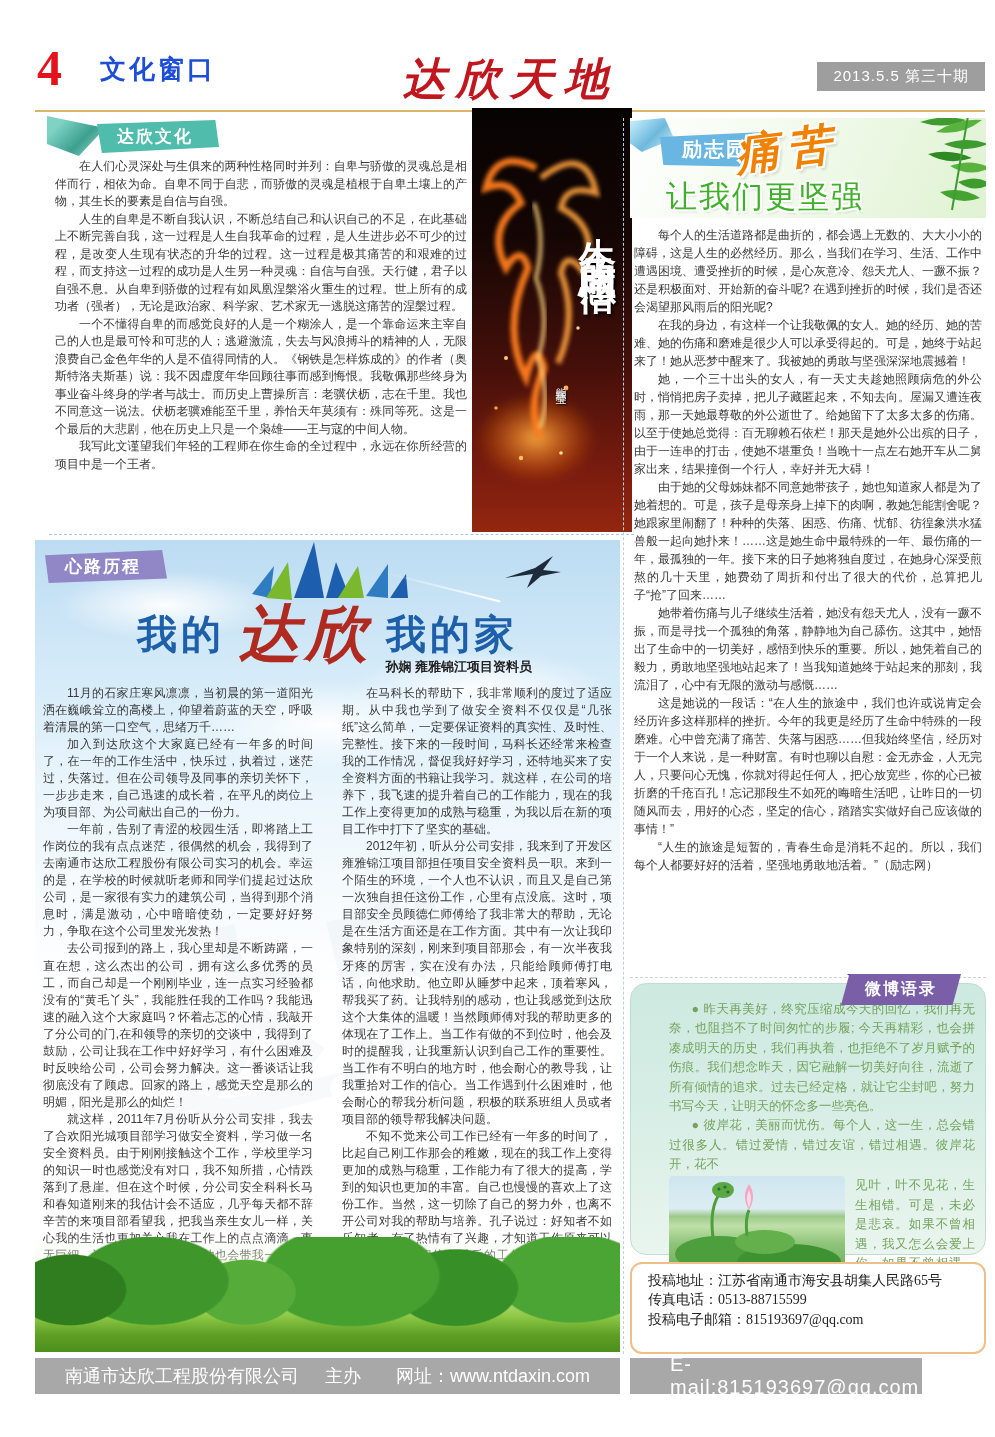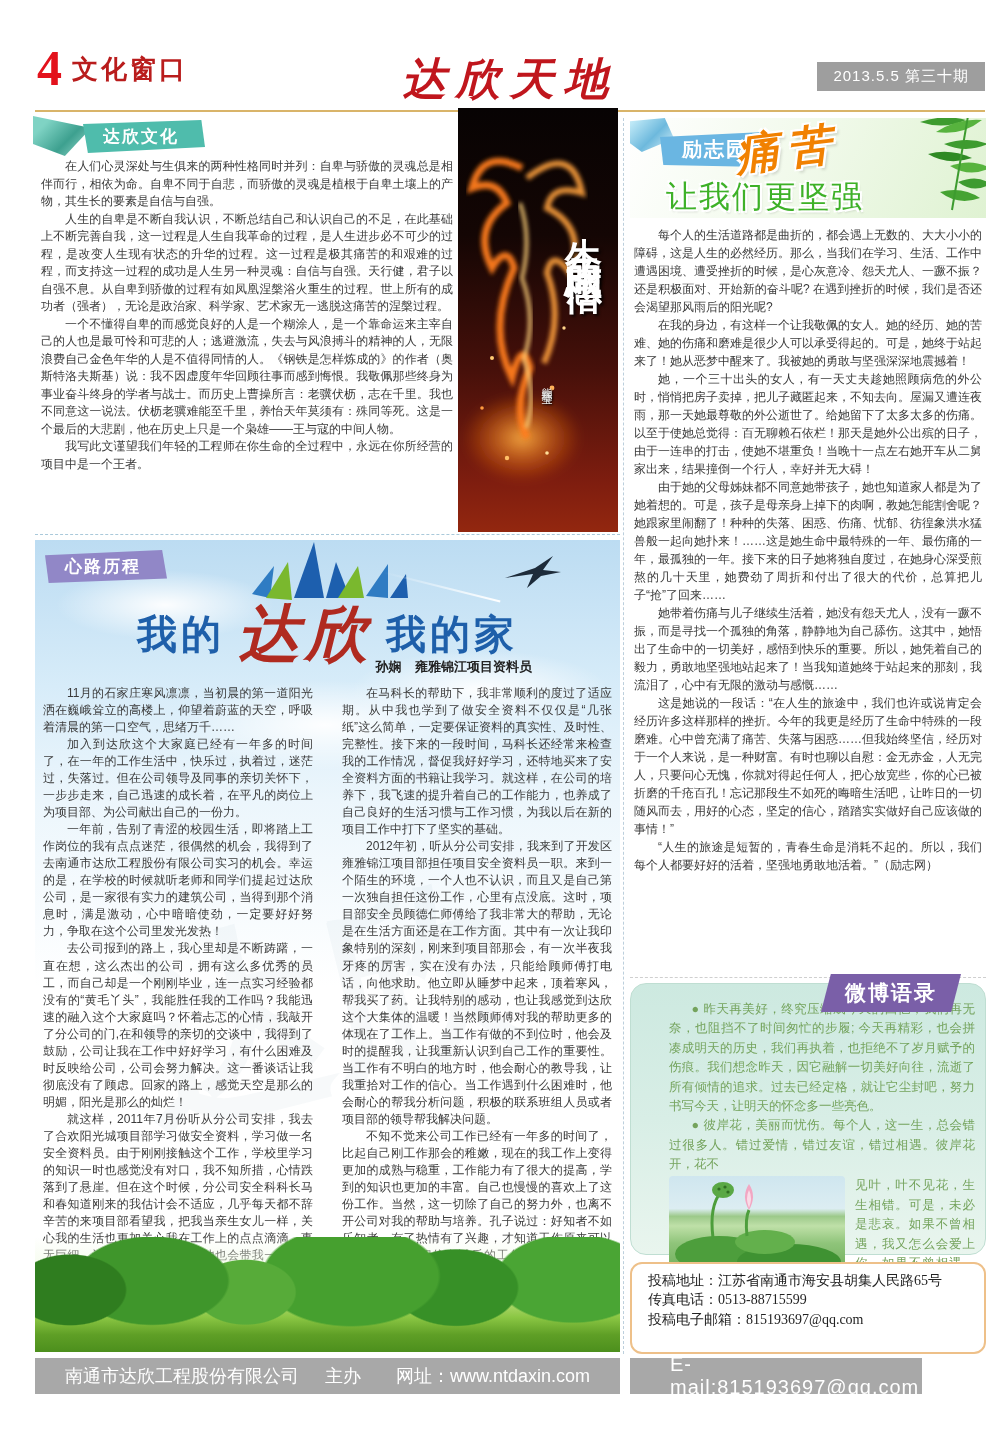--- a/index.html
+++ b/index.html
@@ -4,36 +4,36 @@
 <style>
   * { margin:0; padding:0; box-sizing:border-box; }
   html,body { background:#e9e9e9; }
   body { font-family:"Liberation Sans", sans-serif; }
   .page { position:relative; width:995px; height:1437px; background:#fff; margin:0 auto; overflow:hidden; }
 
   
   .header { position:absolute; left:35px; right:10px; top:38px; height:74px; border-bottom:2px solid #d9b469; }
   .h-left { position:absolute; left:2px; top:8px; display:flex; align-items:flex-end; gap:10px; }
   .pagenum { font-family:"Liberation Serif", serif; font-weight:bold; font-size:50px; line-height:0.9; color:#e3121c; }
-  .secname { font-family:"Liberation Serif", serif; font-weight:bold; font-size:26px; color:#b91c1c; letter-spacing:3px; padding-bottom:4px; }
+  .secname { font-family:"Liberation Serif", serif; font-weight:bold; font-size:26px; color:#1d4ed8; letter-spacing:3px; padding-bottom:4px;margin-left:28px; }
   .masthead { position:absolute; left:0; right:0; top:12px; text-align:center;
     font-family:"Liberation Serif", serif; font-style:italic; font-weight:bold;
     font-size:44px; color:#c0161d; letter-spacing:10px; }
   .issue { position:absolute; right:0; top:24px; background:#9e9e9e; color:#fff; font-size:15px; padding:5px 16px; letter-spacing:1px; }
 
   
   .ribbon { position:relative; display:inline-block; color:#fff; font-size:17px; font-weight:bold;
     letter-spacing:2px; padding:5px 26px 5px 20px; }
   .ribbon.teal { background:#4fbcac; clip-path:polygon(0 12%, 97% 0, 100% 82%, 4% 100%); }
   .ribbon.teal::before { content:""; position:absolute; }
   .ribbon.purple { background:#9187c7; clip-path:polygon(0 16%, 96% 0, 100% 86%, 3% 100%); }
   .ribbon.blue { background:#6ab6e2; clip-path:polygon(0 14%, 97% 0, 93% 100%, 3% 94%); }
 
   
-  .sec-culture { position:absolute; left:35px; top:118px; width:585px; height:417px; border-bottom:1px dashed #aac9da; }
+  .sec-culture { position:absolute; left:49px; top:118px; width:585px; height:417px; border-bottom:1px dashed #aac9da; }
   .culture-deco { position:absolute; left:-2px; top:-2px; width:58px; height:40px;
     background:linear-gradient(135deg,#7fd3c4 20%,#3da08f 60%,#9fe0d4 100%);
     clip-path:polygon(0 0, 100% 30%, 55% 100%, 0 70%); }
   .culture-ribbon { position:absolute; left:48px; top:2px; }
   .culture-text { position:absolute; left:6px; top:40px; width:412px; height:372px; overflow:hidden; }
   .body-text p { font-size:12px; line-height:1.46; color:#3a3a3a; text-align:justify; text-indent:2em; }
 
   
   .poster { position:absolute; right:2px; top:-10px; width:160px; height:424px; overflow:hidden;
     background:linear-gradient(180deg,#070303 0%,#140604 30%,#47100a 62%,#7e1d0f 88%,#93270f 100%); }
@@ -52,21 +52,21 @@
   .journey-head { position:absolute; left:0; top:0; width:100%; height:120px; }
   .daxin-logo { position:absolute; left:195px; top:0px; }
   .plane { position:absolute; right:55px; top:14px; }
   .contrail { position:absolute; right:118px; top:46px; width:120px; height:2px;
     background:linear-gradient(90deg, rgba(255,255,255,0), #fff); transform:rotate(14deg); }
   .journey-title { position:absolute; left:0; right:0; top:52px; text-align:center; white-space:nowrap; }
   .jt-side { font-size:40px; font-weight:bold; color:#1e5faa; font-family:"Liberation Sans", sans-serif; vertical-align:middle; letter-spacing:4px; }
   .jt-brand { font-family:"Liberation Serif", serif; font-style:italic; font-weight:bold; font-size:62px;
     color:#b02a20; vertical-align:middle; letter-spacing:6px; padding:0 8px; }
   .journey-byline { position:absolute; right:88px; top:118px; font-size:13px; color:#222; font-weight:bold; }
-  .journey-byline .role { margin-left:10px; }
+  .journey-byline .role { }
   .journey-cols { position:absolute; left:8px; top:145px; width:569px; height:605px; display:flex; gap:29px; overflow:hidden; }
   .jcol { flex:1; overflow:hidden; }
   .jcol p { font-size:12px; line-height:1.42; color:#3a3a3a; text-align:justify; text-indent:2em; }
   .grass { position:absolute; left:0; bottom:0; width:100%; height:115px;
     background:
       radial-gradient(95px 60px at 6% 46%,  #2f7d1f 0 58%, rgba(0,0,0,0) 60%),
       radial-gradient(130px 75px at 20% 38%, #3f962b 0 58%, rgba(0,0,0,0) 60%),
       radial-gradient(85px 55px at 36% 48%, #57ab39 0 58%, rgba(0,0,0,0) 60%),
       radial-gradient(150px 85px at 54% 34%, #46a02f 0 58%, rgba(0,0,0,0) 60%),
       radial-gradient(105px 65px at 72% 44%, #379027 0 58%, rgba(0,0,0,0) 60%),
@@ -94,21 +94,21 @@
     text-shadow:-2px -2px 0 #fff, 2px -2px 0 #fff, -2px 2px 0 #fff, 2px 2px 0 #fff, 2px 3px 2px rgba(0,0,0,.12); }
   .bamboo { position:absolute; right:-4px; top:-4px; }
   .insp-text { padding:8px 4px 0 4px; height:752px; overflow:hidden; }
   .insp-text p { font-size:12px; line-height:1.5; color:#3a3a3a; text-align:justify; text-indent:2em; }
 
   
   .sec-weibo { position:absolute; left:630px; top:983px; width:356px; height:272px;
     border-radius:16px; background:linear-gradient(180deg,#cde9e0 0%,#d8eee6 50%,#e9f5ee 100%);
     border:1px solid #bfded2; }
   .weibo-banner { position:absolute; top:-10px; right:24px; background:#7a5fa8; color:#fff;
-    font-size:21px; font-weight:bold; letter-spacing:2px; padding:5px 24px;
+    font-size:16px; font-weight:bold; letter-spacing:2px; padding:5px 24px;
     clip-path:polygon(7% 0, 100% 0, 93% 100%, 0 100%); }
   .weibo-banner-fold { position:absolute; top:-10px; right:124px; width:0; height:0;
     border-right:14px solid #56407c; border-bottom:12px solid transparent; }
   .weibo-body { padding:16px 10px 0 14px;margin-left:24px; }
   .weibo-body p { font-size:12.5px; line-height:1.55; color:#74a35c; text-align:justify; }
   .weibo-body p.q { text-indent:1.8em; }
   .lotus-row { display:flex; margin-top:2px; }
   .lotus-img { flex:0 0 176px; height:96px; border-radius:4px; overflow:hidden; position:relative;
     background:linear-gradient(180deg,#cfe6ef 0%,#dcedf2 34%,#9cc98a 42%,#bfe0a8 52%,#8fc47a 70%,#6fae5b 100%); }
   .lotus-row .rest { flex:1; padding-left:10px; }
@@ -215,21 +215,21 @@
 
     <div class="journey-cols">
       <div class="jcol">
         <p>11月的石家庄寒风凛凛，当初晨的第一道阳光洒在巍峨耸立的高楼上，仰望着蔚蓝的天空，呼吸着清晨的第一口空气，思绪万千……</p>
         <p>加入到达欣这个大家庭已经有一年多的时间了，在一年的工作生活中，快乐过，执着过，迷茫过，失落过。但在公司领导及同事的亲切关怀下，一步步走来，自己迅速的成长着，在平凡的岗位上为项目部、为公司献出自己的一份力。</p>
         <p>一年前，告别了青涩的校园生活，即将踏上工作岗位的我有点点迷茫，很偶然的机会，我得到了去南通市达欣工程股份有限公司实习的机会。幸运的是，在学校的时候就听老师和同学们提起过达欣公司，是一家很有实力的建筑公司，当得到那个消息时，满是激动，心中暗暗使劲，一定要好好努力，争取在这个公司里发光发热！</p>
         <p>去公司报到的路上，我心里却是不断踌躇，一直在想，这么杰出的公司，拥有这么多优秀的员工，而自己却是一个刚刚毕业，连一点实习经验都没有的“黄毛丫头”，我能胜任我的工作吗？我能迅速的融入这个大家庭吗？怀着忐忑的心情，我敲开了分公司的门,在和领导的亲切的交谈中，我得到了鼓励，公司让我在工作中好好学习，有什么困难及时反映给公司，公司会努力解决。这一番谈话让我彻底没有了顾虑。回家的路上，感觉天空是那么的明媚，阳光是那么的灿烂！</p>
         <p>就这样，2011年7月份听从分公司安排，我去了合欢阳光城项目部学习做安全资料，学习做一名安全资料员。由于刚刚接触这个工作，学校里学习的知识一时也感觉没有对口，我不知所措，心情跌落到了悬崖。但在这个时候，分公司安全科科长马和春知道刚来的我估计会不适应，几乎每天都不辞辛苦的来项目部看望我，把我当亲生女儿一样，关心我的生活也更加关心我在工作上的点点滴滴，事无巨细，让我倍感温暖。有时他也会带我一起去施工现场，不厌其烦的给我讲解施工现场与安全资料相对应的地方和在做资料的过程中要注意的地方……</p>
       </div>
       <div class="jcol">
-        <p>在马科长的帮助下，我非常顺利的度过了适应期。从中我也学到了做安全资料不仅仅是“几张纸”这么简单，一定要保证资料的真实性、及时性、完整性。接下来的一段时间，马科长还经常来检查我的工作情况，督促我好好学习，还特地买来了安全资料方面的书籍让我学习。就这样，在公司的培养下，我飞速的提升着自己的工作能力，也养成了自己良好的生活习惯与工作习惯，为我以后在新的项目工作中打下了坚实的基础。</p>
+        <p>在马科长的帮助下，我非常顺利的度过了适应期。从中我也学到了做安全资料不仅仅是“几张纸”这么简单，一定要保证资料的真实性、及时性、完整性。接下来的一段时间，马科长还经常来检查我的工作情况，督促我好好学习，还特地买来了安全资料方面的书籍让我学习。就这样，在公司的培养下，我飞速的提升着自己的工作能力，现在的我工作上变得更加的成熟与稳重，为我以后在新的项目工作中打下了坚实的基础。</p>
         <p>2012年初，听从分公司安排，我来到了开发区雍雅锦江项目部担任项目安全资料员一职。来到一个陌生的环境，一个人也不认识，而且又是自己第一次独自担任这份工作，心里有点没底。这时，项目部安全员顾德仁师傅给了我非常大的帮助，无论是在生活方面还是在工作方面。其中有一次让我印象特别的深刻，刚来到项目部那会，有一次半夜我牙疼的厉害，实在没有办法，只能给顾师傅打电话，向他求助。他立即从睡梦中起来，顶着寒风，帮我买了药。让我特别的感动，也让我感觉到达欣这个大集体的温暖！当然顾师傅对我的帮助更多的体现在了工作上。当工作有做的不到位时，他会及时的提醒我，让我重新认识到自己工作的重要性。当工作有不明白的地方时，他会耐心的教导我，让我重拾对工作的信心。当工作遇到什么困难时，他会耐心的帮我分析问题，积极的联系班组人员或者项目部的领导帮我解决问题。</p>
         <p>不知不觉来公司工作已经有一年多的时间了，比起自己刚工作那会的稚嫩，现在的我工作上变得更加的成熟与稳重，工作能力有了很大的提高，学到的知识也更加的丰富。自己也慢慢的喜欢上了这份工作。当然，这一切除了自己的努力外，也离不开公司对我的帮助与培养。孔子说过：好知者不如乐知者。有了热情有了兴趣，才知道工作原来可以如此美好，我相信在以后的工作中，我会更加努力，为公司的发展贡献自己的一份力量！</p>
       </div>
     </div>
     <div class="grass"></div>
   </div>
 
   <div class="vsep"></div>
 
   <div class="sec-insp">

